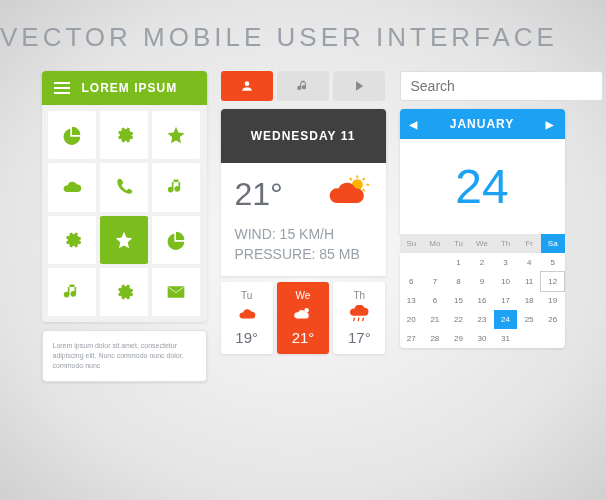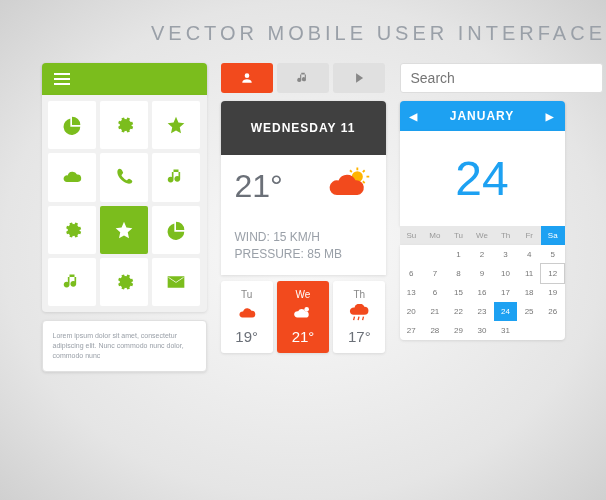--- a/index.html
+++ b/index.html
@@ -1,17 +1,17 @@
 <!DOCTYPE html>
 <html><head>
 <meta charset="utf-8">
 <style>
 *{margin:0;padding:0;box-sizing:border-box;font-family:Arial,Helvetica,sans-serif}
 body{width:606px;height:500px;background:radial-gradient(ellipse at center,#fafafa 0%,#e5e5e5 70%,#d0d0d0 100%);overflow:hidden}
-.title{text-align:right;font-size:20px;font-weight:300;letter-spacing:4px;color:#9aa0a8;padding:22px 0 18px}
+.title{text-align:left;font-size:26px;font-weight:300;letter-spacing:4px;color:#9aa0a8;padding:22px 0 18px}
 .cols{display:flex;gap:14px;padding:0 40px;justify-content:center}
 .col{width:165px;display:flex;flex-direction:column}
 
 
 .menu-header{background:#7bbd1d;color:#fff;display:flex;align-items:center;padding:10px 12px;border-radius:4px 4px 0 0;font-size:12px;font-weight:600;letter-spacing:1px;box-shadow:0 1px 3px rgba(0,0,0,.2)}
 .hamburger{width:16px;height:12px;margin-right:12px;display:inline-block;background:linear-gradient(#fff 0 2px,transparent 2px 5px,#fff 5px 7px,transparent 7px 10px,#fff 10px 12px)}
 .icon-grid{background:#f1f1f1;display:grid;grid-template-columns:repeat(3,1fr);gap:4px;padding:6px;border-radius:0 0 4px 4px;box-shadow:0 1px 3px rgba(0,0,0,.1)}
 .gcell{background:#fff;aspect-ratio:1;display:flex;align-items:center;justify-content:center;color:#7bbd1d;font-size:18px;border-radius:2px}
 .gcell.active{background:#7bbd1d;color:#fff}
 .gcell svg{width:20px;height:20px;fill:currentColor}
@@ -21,21 +21,21 @@
 .toolbar{display:flex;gap:4px;margin-bottom:8px}
 .tbtn{flex:1;height:30px;background:#e0e0e0;display:flex;align-items:center;justify-content:center;color:#888;border-radius:3px}
 .tbtn.primary{background:#f24a1d;color:#fff}
 .tbtn svg{width:14px;height:14px;fill:currentColor}
 .date-bar{background:#404040;color:#fff;text-align:center;padding:20px;font-size:12px;font-weight:700;letter-spacing:1px;border-radius:4px 4px 0 0;box-shadow:0 1px 3px rgba(0,0,0,.2)}
 .weather-main{background:#fff;padding:12px 14px;box-shadow:0 1px 3px rgba(0,0,0,.1)}
 .city{font-size:14px;color:#7f858d;font-weight:600;letter-spacing:1px;margin-bottom:6px}
 .wrow{display:flex;align-items:center;justify-content:space-between}
 .bigtemp{font-size:32px;color:#6b7078;font-weight:400}
 .sun-cloud svg{width:44px;height:34px}
-.wind{font-size:12px;color:#9aa0a8;margin-top:24px;line-height:1.4}
+.wind{font-size:14px;color:#9aa0a8;margin-top:12px;line-height:1.4}
 .forecast{display:flex;margin-top:6px;gap:4px}
 .fday{flex:1;background:#fff;text-align:center;padding:8px 0;border-radius:3px;box-shadow:0 1px 3px rgba(0,0,0,.1)}
 .fday.active{background:#f24a1d;color:#fff}
 .fday .lbl{font-size:10px;color:#888;margin-bottom:4px}
 .fday.active .lbl{color:#fff}
 .fday .ic{height:20px;margin:4px 0;display:flex;justify-content:center;color:#f24a1d}
 .fday.active .ic{color:#fff}
 .fday .ic svg{width:22px;height:18px;fill:currentColor}
 .fday .tmp{font-size:15px;color:#6b7078}
 .fday.active .tmp{color:#fff}
@@ -106,20 +106,21 @@
     </symbol>
 </svg>
 
 <div class="title">VECTOR MOBILE USER INTERFACE</div>
 
 <div class="cols">
 
   <div class="col">
     <div class="menu-header">
       <span class="hamburger"></span>
+      <span>LOREM IPSUM</span>
     </div>
     <div class="icon-grid" id="icon-grid">
         <div class="gcell">
           <svg>
             <use href="#i-pie"></use>
           </svg>
         </div>
         <div class="gcell">
           <svg>
             <use href="#i-gear"></use>

